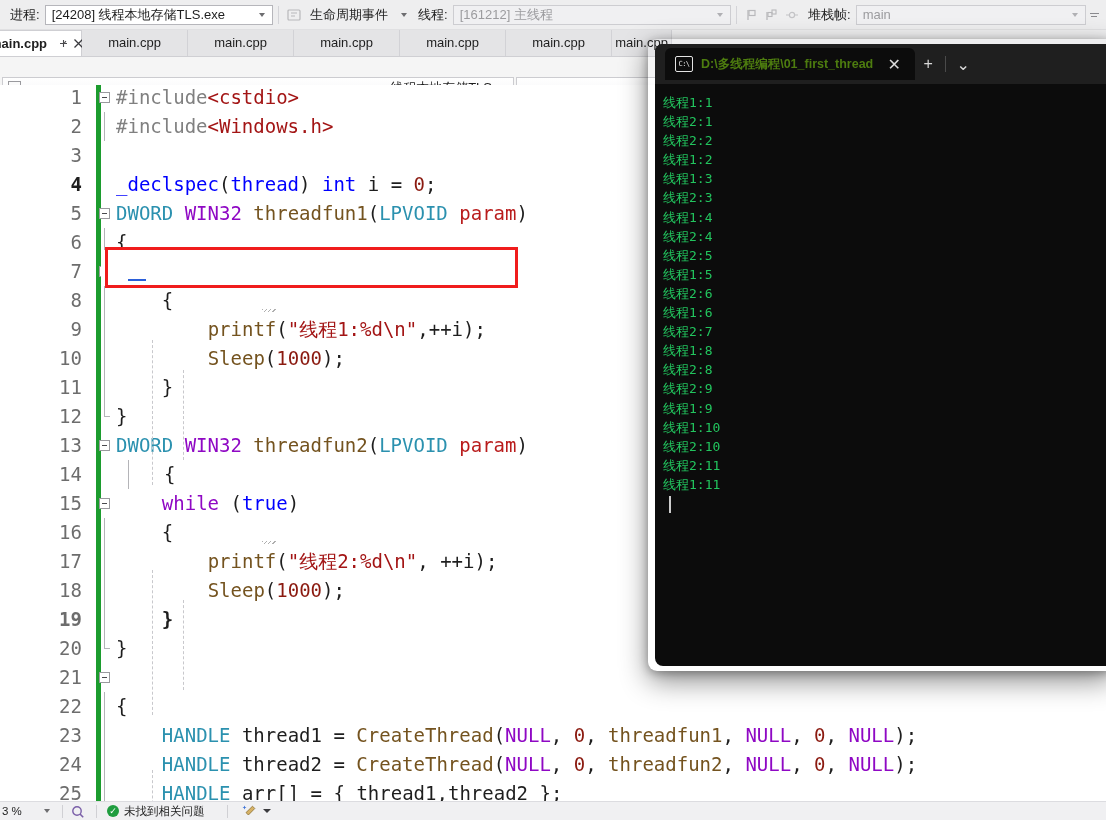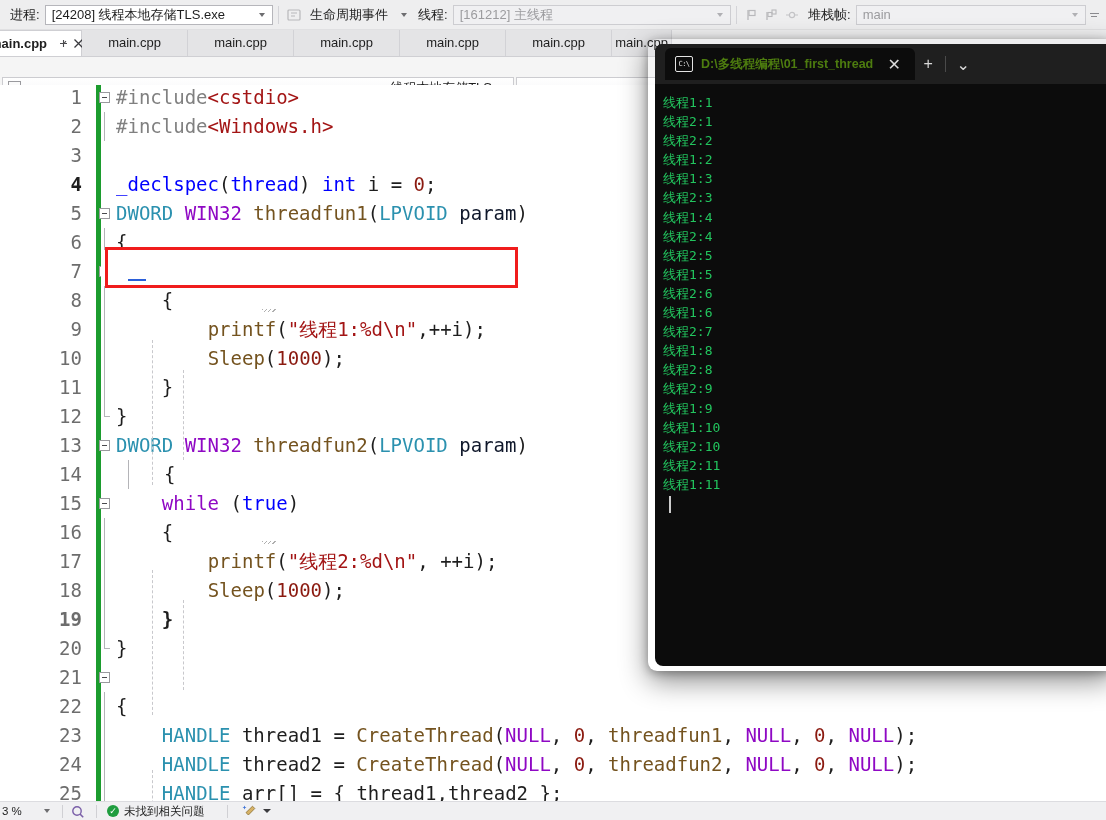--- a/index.html
+++ b/index.html
@@ -126,21 +126,21 @@
     position:absolute;width:0;border-left:1px dashed #c8c8cc;
   }
 
   
   .k{color:#0000ff}        
   .kp{color:#8f08c4}       
   .t{color:#2b91af}        
   .s{color:#a31515}        
   .n{color:#8b1a10}        
   .f{color:#74531f}        
-  .p{color:#0f172a}        
+  .p{color:#b91c1c}        
   .pl{color:#1e1e1e}       
   .pp{color:#808080}
 
   
   #annotation-box{
     position:absolute;left:105px;top:162px;width:413px;height:41px;
     border:3px solid #f01c1c;box-sizing:border-box;pointer-events:none;z-index:6;
   }
   
   #line4-hl{

